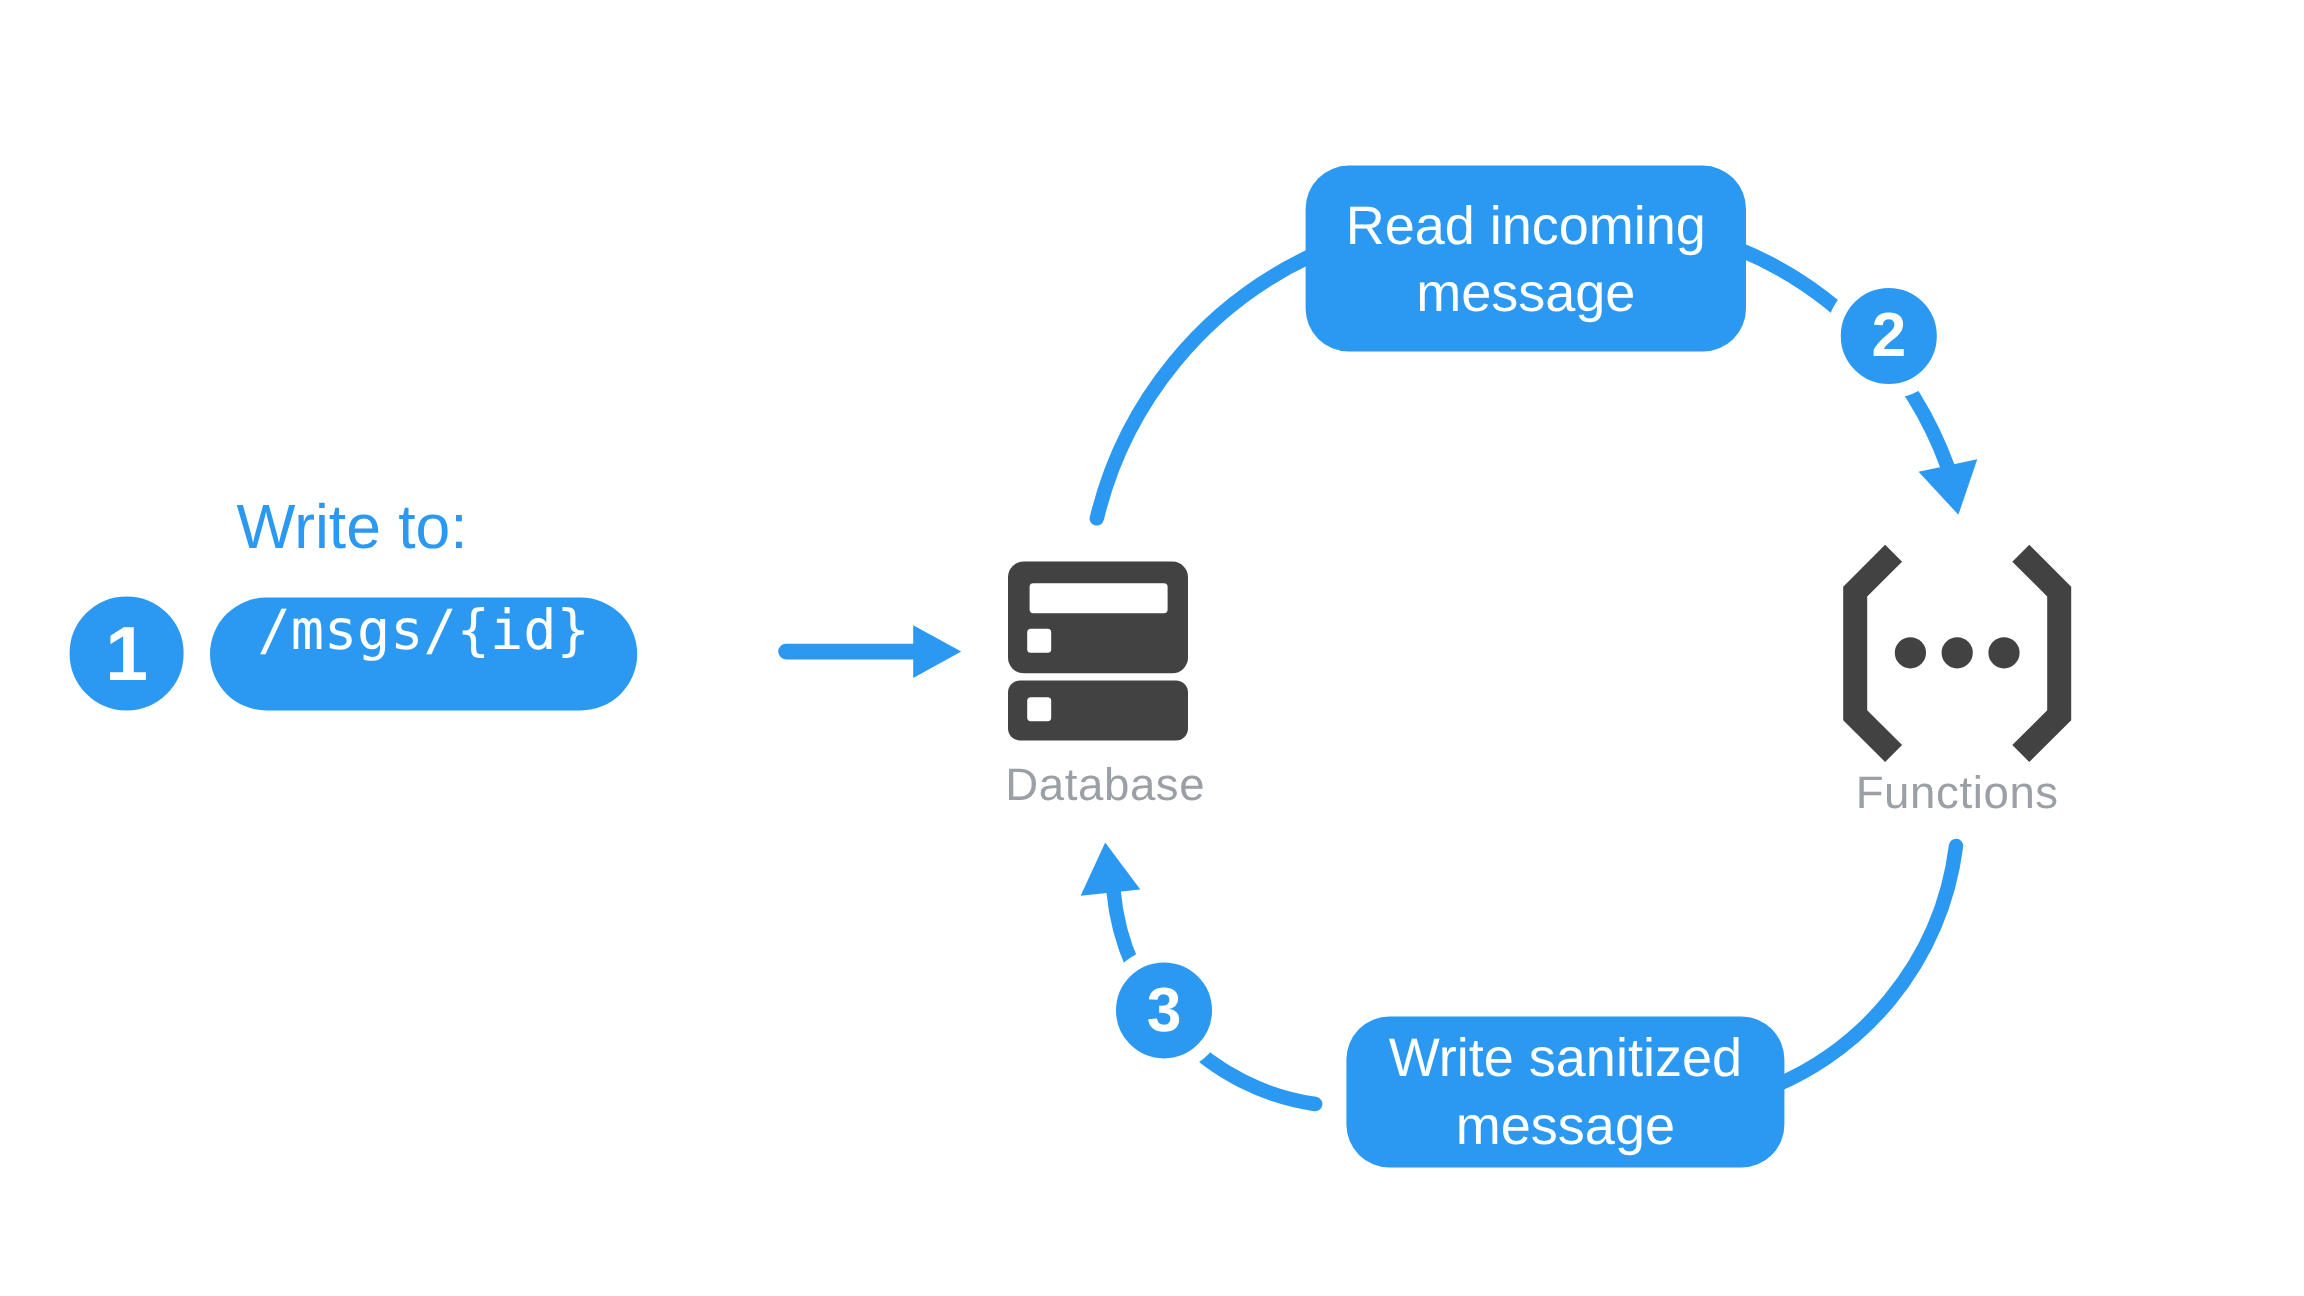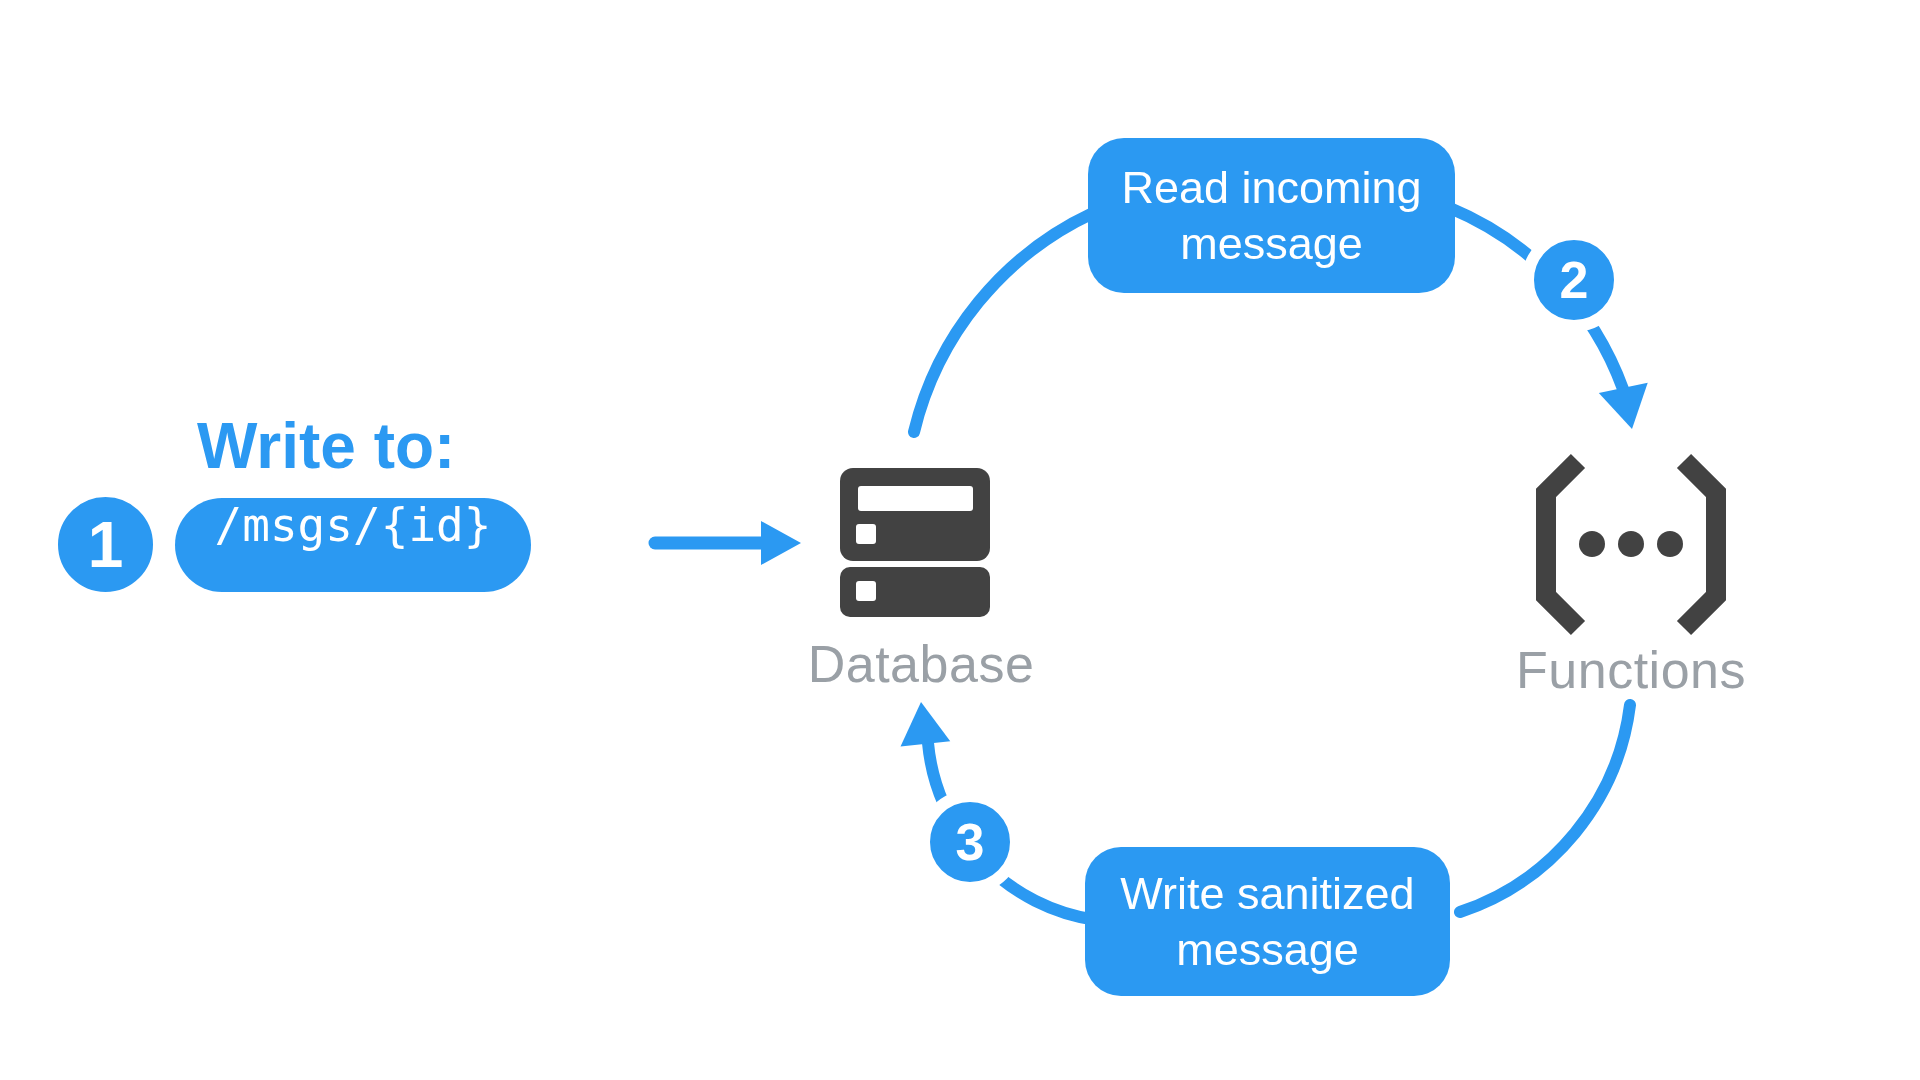--- a/index.html
+++ b/index.html
@@ -50,22 +50,22 @@
     color: #ffffff;
     font-weight: bold;
   }
   .badge-1 { left: 46px; top: 485px; width: 119px; height: 119px; font-size: 64px; }
   .badge-2 { left: 1522px; top: 228px; width: 104px; height: 104px; font-size: 52px; }
   .badge-3 { left: 918px; top: 790px; width: 104px; height: 104px; font-size: 52px; }
   .heading {
     position: absolute;
     left: 197px; top: 414px;
     color: var(--color-accent, #2B99F2);
-    font-size: 64px;
-    font-weight: bold;
+    font-size: 52px;
+    font-weight: normal;
     line-height: 1;
     white-space: nowrap;
   }
   .pill {
     position: absolute;
     left: 175px; top: 498px;
     width: 356px; height: 94px;
     background: var(--color-accent, #2B99F2);
     border-radius: 47px;
     display: flex;
@@ -83,26 +83,26 @@
     flex-direction: column;
     align-items: center;
     justify-content: center;
     color: #ffffff;
     font-size: 45px;
     font-weight: normal;
     line-height: 56px;
     text-align: center;
   }
   .box-top { left: 1088px; top: 138px; width: 367px; height: 155px; }
-  .box-bottom { left: 1085px; top: 847px; width: 365px; height: 149px; }
+  .box-bottom { left: 1122px; top: 847px; width: 365px; height: 126px; }
   .node-label {
     position: absolute;
     transform: translateX(-50%);
     color: var(--color-label, #9AA0A6);
-    font-size: 52px;
+    font-size: 38px;
     font-weight: 400;
     letter-spacing: 0.5px;
     white-space: nowrap;
   }
   .label-database { left: 921px; top: 634px; }
   .label-functions { left: 1631px; top: 640px; }
 </style>
 </head>
 <body>
 

